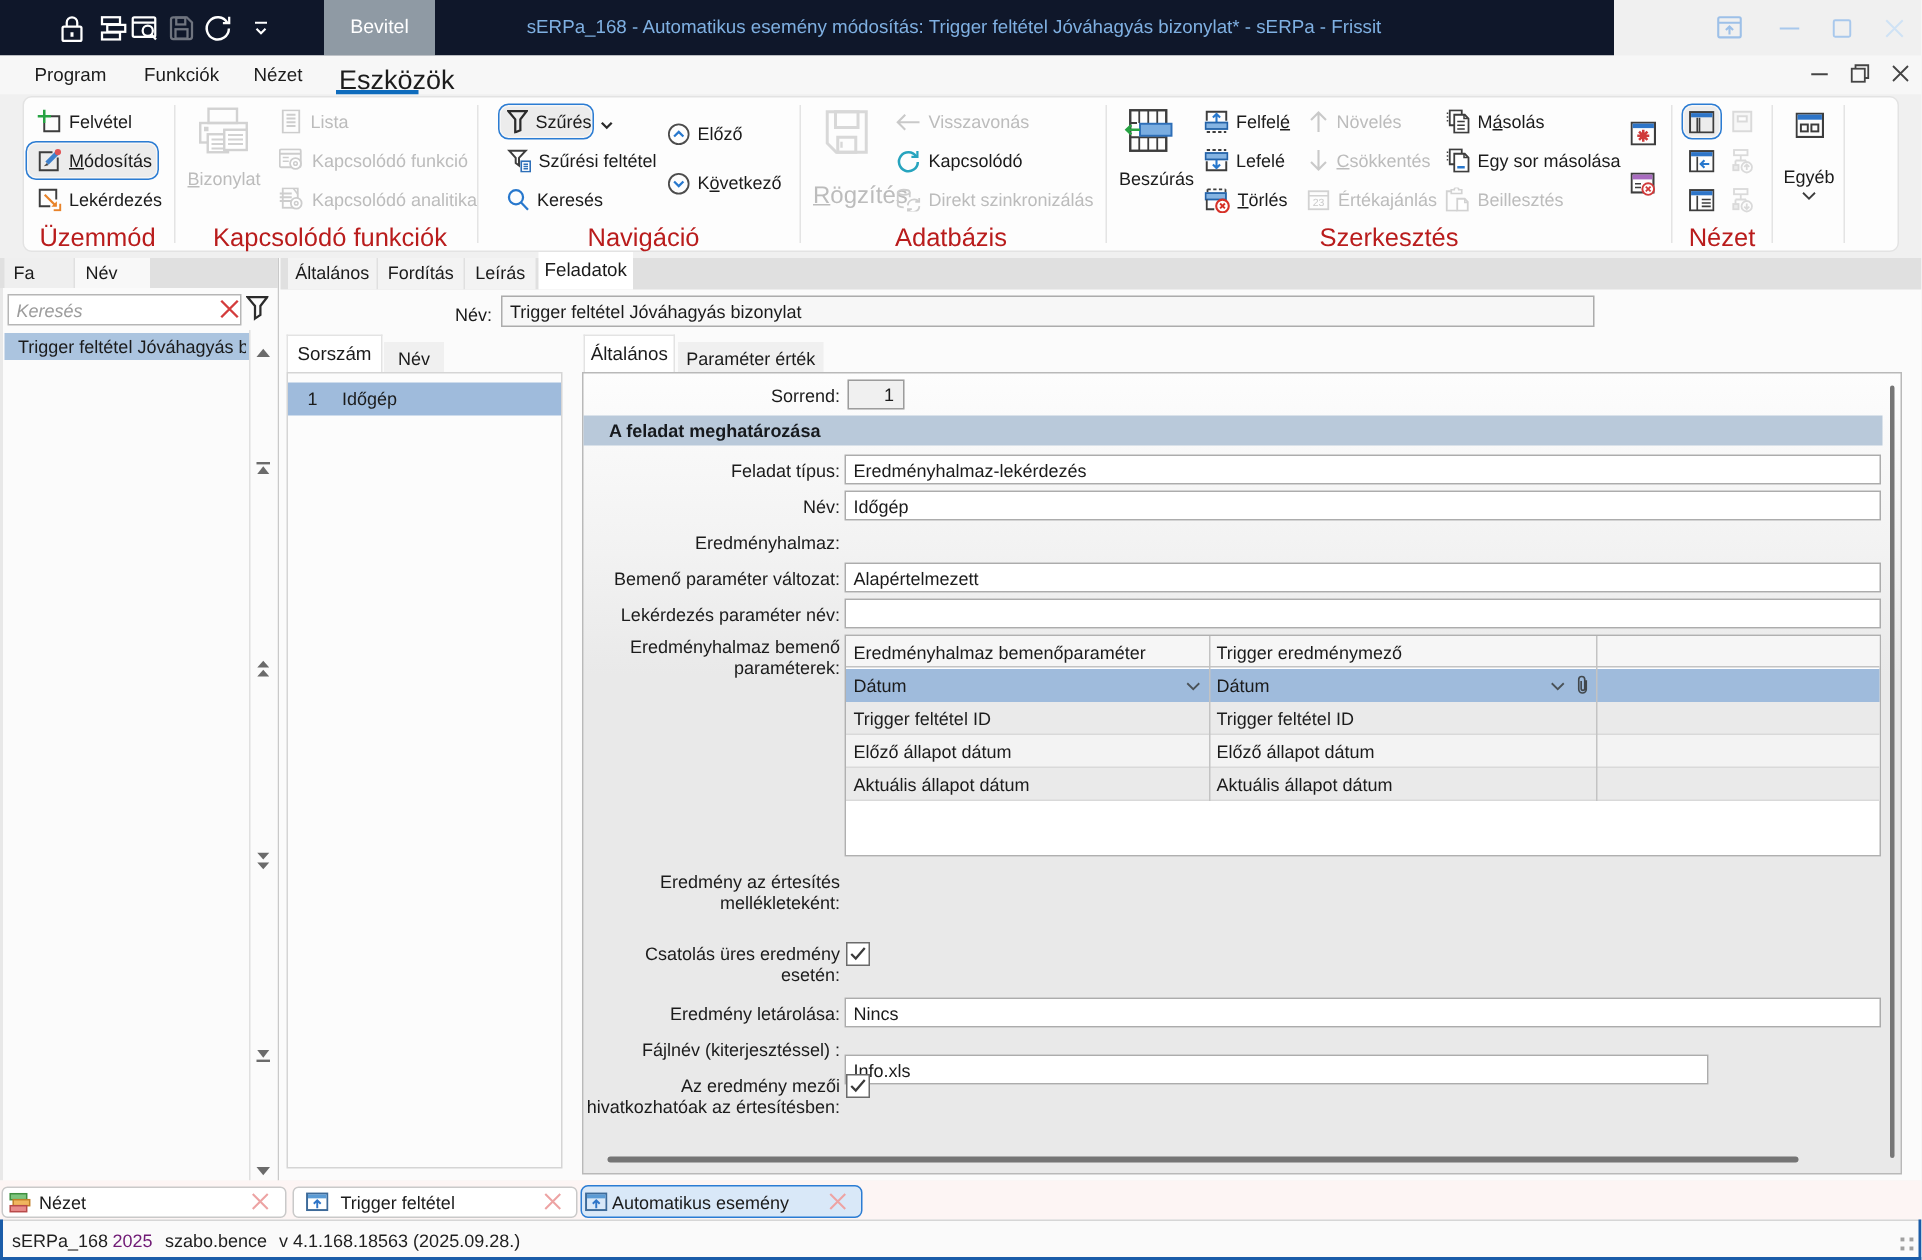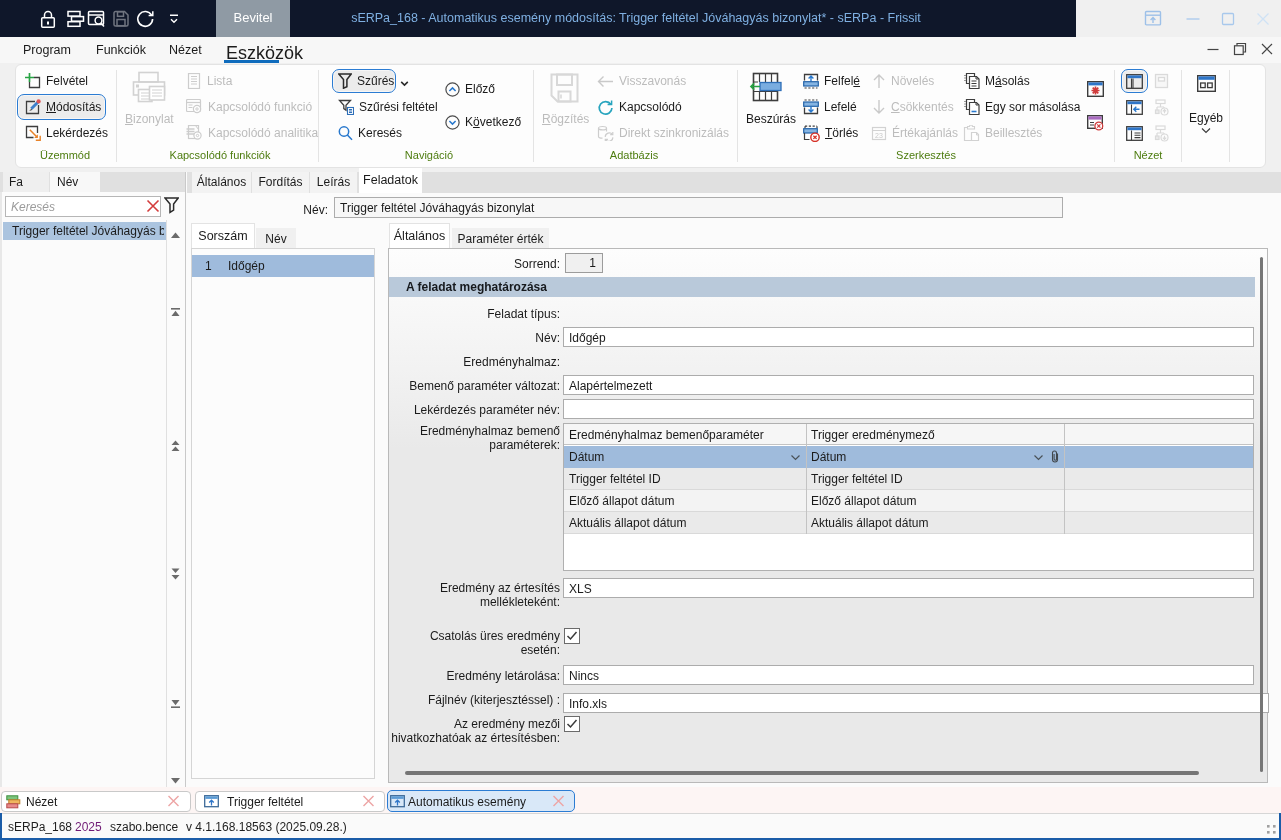--- a/index.html
+++ b/index.html
@@ -1,20 +1,20 @@
 <!DOCTYPE html>
 <html><head><meta charset="utf-8"><style>
 *{margin:0;padding:0;box-sizing:border-box}
 html,body{width:1281px;height:840px;overflow:hidden}
 body{font-family:"Liberation Sans",sans-serif;font-size:12px;color:#1b1b1b;position:relative;background:#f0f0f0}
 .ab{position:absolute}
 .rb{position:absolute;height:22px;display:flex;align-items:center;gap:5px;font-size:12px;color:#1b1b1b;white-space:nowrap}
 .rb svg{flex:0 0 auto}
 .dis{color:#bcbcbc}
-.glbl{position:absolute;font-size:11px;color:#4d7c0f;white-space:nowrap;transform:translateX(-50%);top:86px}
+.glbl{position:absolute;font-size:17px;color:#b91c1c;white-space:nowrap;transform:translateX(-50%);top:86px}
 .sep{position:absolute;width:1px;background:#e4e4e4;top:7px;height:92px}
 .fld{position:absolute;background:#fff;border:1px solid #acacac;font-size:12px;color:#1b1b1b;padding:3px 0 0 5px;white-space:nowrap;overflow:hidden}
 .lab{position:absolute;font-size:12px;color:#1b1b1b;white-space:nowrap;text-align:right}
 u{text-decoration:underline}
 </style></head>
 <body>
 
 <div class="ab" id="titlebar" style="left:0;top:0;width:1076px;height:37px;background:#0f172a">
  <svg class="ab" style="left:38px;top:9px" width="20" height="20" viewBox="0 0 20 20" fill="none" stroke="#fff" stroke-width="1.5">
       <rect x="3.7" y="8.7" width="12.6" height="9.6" rx="1"></rect>
@@ -200,21 +200,21 @@
       </svg>
   <span>K<u>ö</u>vetkező</span>
     </div>
 
  <svg class="ab" style="left:550px;top:10px" width="29" height="30" viewBox="0 0 29 30" fill="none" stroke="#d8d8d8" stroke-width="2">
       <path d="M1.5 1.5h26v27h-20l-6-6z"></path>
       <rect x="7" y="1.5" width="15" height="10.5"></rect>
       <rect x="8.5" y="18.5" width="12" height="10"></rect>
       <path d="M11 21.5v4" stroke-width="1.6"></path>
     </svg>
- <div class="ab dis" style="left:542px;top:49px;font-size:12px"><u>R</u>ögzítés</div>
+ <div class="ab dis" style="left:542px;top:59px;font-size:16px"><u>R</u>ögzítés</div>
  <div class="rb dis" style="left:597px;top:7px">
   <svg width="17" height="13" viewBox="0 0 17 13" fill="none" stroke="#c9c9c9" stroke-width="1.4">
         <path d="M16 6.5H2M6.5 1.5l-5 5 5 5"></path>
       </svg>
   <span>Visszavonás</span>
     </div>
  <div class="rb" style="left:597px;top:33px">
   <svg width="17" height="17" viewBox="0 0 17 17" fill="none" stroke="#27a4be" stroke-width="1.7">
         <path d="M13.8 5.3A6.3 6.3 0 1 0 14.9 9"></path>
         <path d="M14.6 1.6v4h-4" stroke-width="1.5"></path>
@@ -437,20 +437,21 @@
  <div class="ab" style="left:228px;top:87px">Időgép</div>
 
  <div class="ab" id="form" style="left:388px;top:56px;width:880px;height:555px">
   <div class="ab" style="left:64px;top:0;width:97px;height:20px;background:#f0f0f0;text-align:center;line-height:22px">Paraméter érték</div>
   <div class="ab" style="left:1px;top:-5px;width:61px;height:25px;background:#fff;border:1px solid #e3e3e3;border-bottom:none;text-align:center;line-height:24px;font-size:12.5px">Általános</div>
   <div class="ab" id="formbody" style="left:0;top:20px;width:880px;height:535px;border:1px solid #b9b9b9;background:linear-gradient(#fdfdfd 0,#f2f2f2 120px,#e9e9e9 200px,#e9e9e9 100%)"></div>
   <div class="lab" style="right:708px;top:29px">Sorrend:</div>
   <div class="ab" style="left:177px;top:25px;width:38px;height:20px;background:#f0f0f0;border:1px solid #9c9c9c;text-align:right;padding-right:6px;line-height:19px">1</div>
   <div class="ab" style="left:1px;top:49px;width:866px;height:20px;background:#b9c9da;font-weight:bold;padding:3px 0 0 17px;color:#16191d">A feladat meghatározása</div>
   <div class="lab" style="right:708px;top:79px">Feladat típus:</div>
+  <div class="fld" style="left:175px;top:75px;width:691px;height:20px">Eredményhalmaz-lekérdezés</div>
   <div class="lab" style="right:708px;top:103px">Név:</div>
   <div class="fld" style="left:175px;top:99px;width:691px;height:20px">Időgép</div>
   <div class="lab" style="right:708px;top:127px">Eredményhalmaz:</div>
   <div class="lab" style="right:708px;top:151px">Bemenő paraméter változat:</div>
   <div class="fld" style="left:175px;top:147px;width:691px;height:20px">Alapértelmezett</div>
   <div class="lab" style="right:708px;top:175px">Lekérdezés paraméter név:</div>
   <div class="fld" style="left:175px;top:171px;width:691px;height:20px"></div>
   <div class="lab" style="right:708px;top:196px">Eredményhalmaz bemenő<br>paraméterek:</div>
 
   <div class="ab" style="left:175px;top:195px;width:691px;height:148px;background:#fff;border:1px solid #b0b0b0">
@@ -475,30 +476,29 @@
    <div class="ab" style="left:0;top:66px;width:689px;height:22px;background:#f3f3f3;border-bottom:1px solid #d9d9d9"></div>
    <div class="ab" style="left:5px;top:70px">Előző állapot dátum</div>
    <div class="ab" style="left:247px;top:70px">Előző állapot dátum</div>
    <div class="ab" style="left:0;top:88px;width:689px;height:22px;background:#eaeaea;border-bottom:1px solid #d9d9d9"></div>
    <div class="ab" style="left:5px;top:92px">Aktuális állapot dátum</div>
    <div class="ab" style="left:247px;top:92px">Aktuális állapot dátum</div>
    <div class="ab" style="left:242px;top:0;width:1px;height:110px;background:#c3c3c3"></div>
    <div class="ab" style="left:500px;top:0;width:1px;height:110px;background:#c3c3c3"></div>
   </div>
   <div class="lab" style="right:708px;top:353px">Eredmény az értesítés<br>mellékleteként:</div>
-  <div class="fld" style="left:175px;top:350px;width:691px;height:20px">XLS</div>
   <div class="lab" style="right:708px;top:401px">Csatolás üres eredmény<br>esetén:</div>
   <div class="ab" style="left:176px;top:400px;width:16px;height:16px;background:#fff;border:1px solid #6b6b6b"></div>
   <svg class="ab" style="left:178px;top:402px" width="12" height="12" viewBox="0 0 12 12" fill="none" stroke="#3a3a3a" stroke-width="1.5">
         <path d="M1.5 6l3 3 6-7"></path>
       </svg>
   <div class="lab" style="right:708px;top:441px">Eredmény letárolása:</div>
   <div class="fld" style="left:175px;top:437px;width:691px;height:20px">Nincs</div>
   <div class="lab" style="right:708px;top:465px">Fájlnév (kiterjesztéssel) :</div>
-  <div class="fld" style="left:175px;top:465px;width:706px;height:20px">Info.xls</div>
+  <div class="fld" style="left:175px;top:475px;width:576px;height:20px">Info.xls</div>
   <div class="lab" style="right:708px;top:489px">Az eredmény mezői<br>hivatkozhatóak az értesítésben:</div>
   <div class="ab" style="left:176px;top:488px;width:16px;height:16px;background:#fff;border:1px solid #6b6b6b"></div>
   <svg class="ab" style="left:178px;top:490px" width="12" height="12" viewBox="0 0 12 12" fill="none" stroke="#3a3a3a" stroke-width="1.5">
         <path d="M1.5 6l3 3 6-7"></path>
       </svg>
   <div class="ab" style="left:17px;top:543px;width:794px;height:4px;background:#757575;border-radius:2px"></div>
   <div class="ab" style="left:872px;top:29px;width:3px;height:515px;background:#767676;border-radius:2px"></div>
  </div>
 </div>
 

